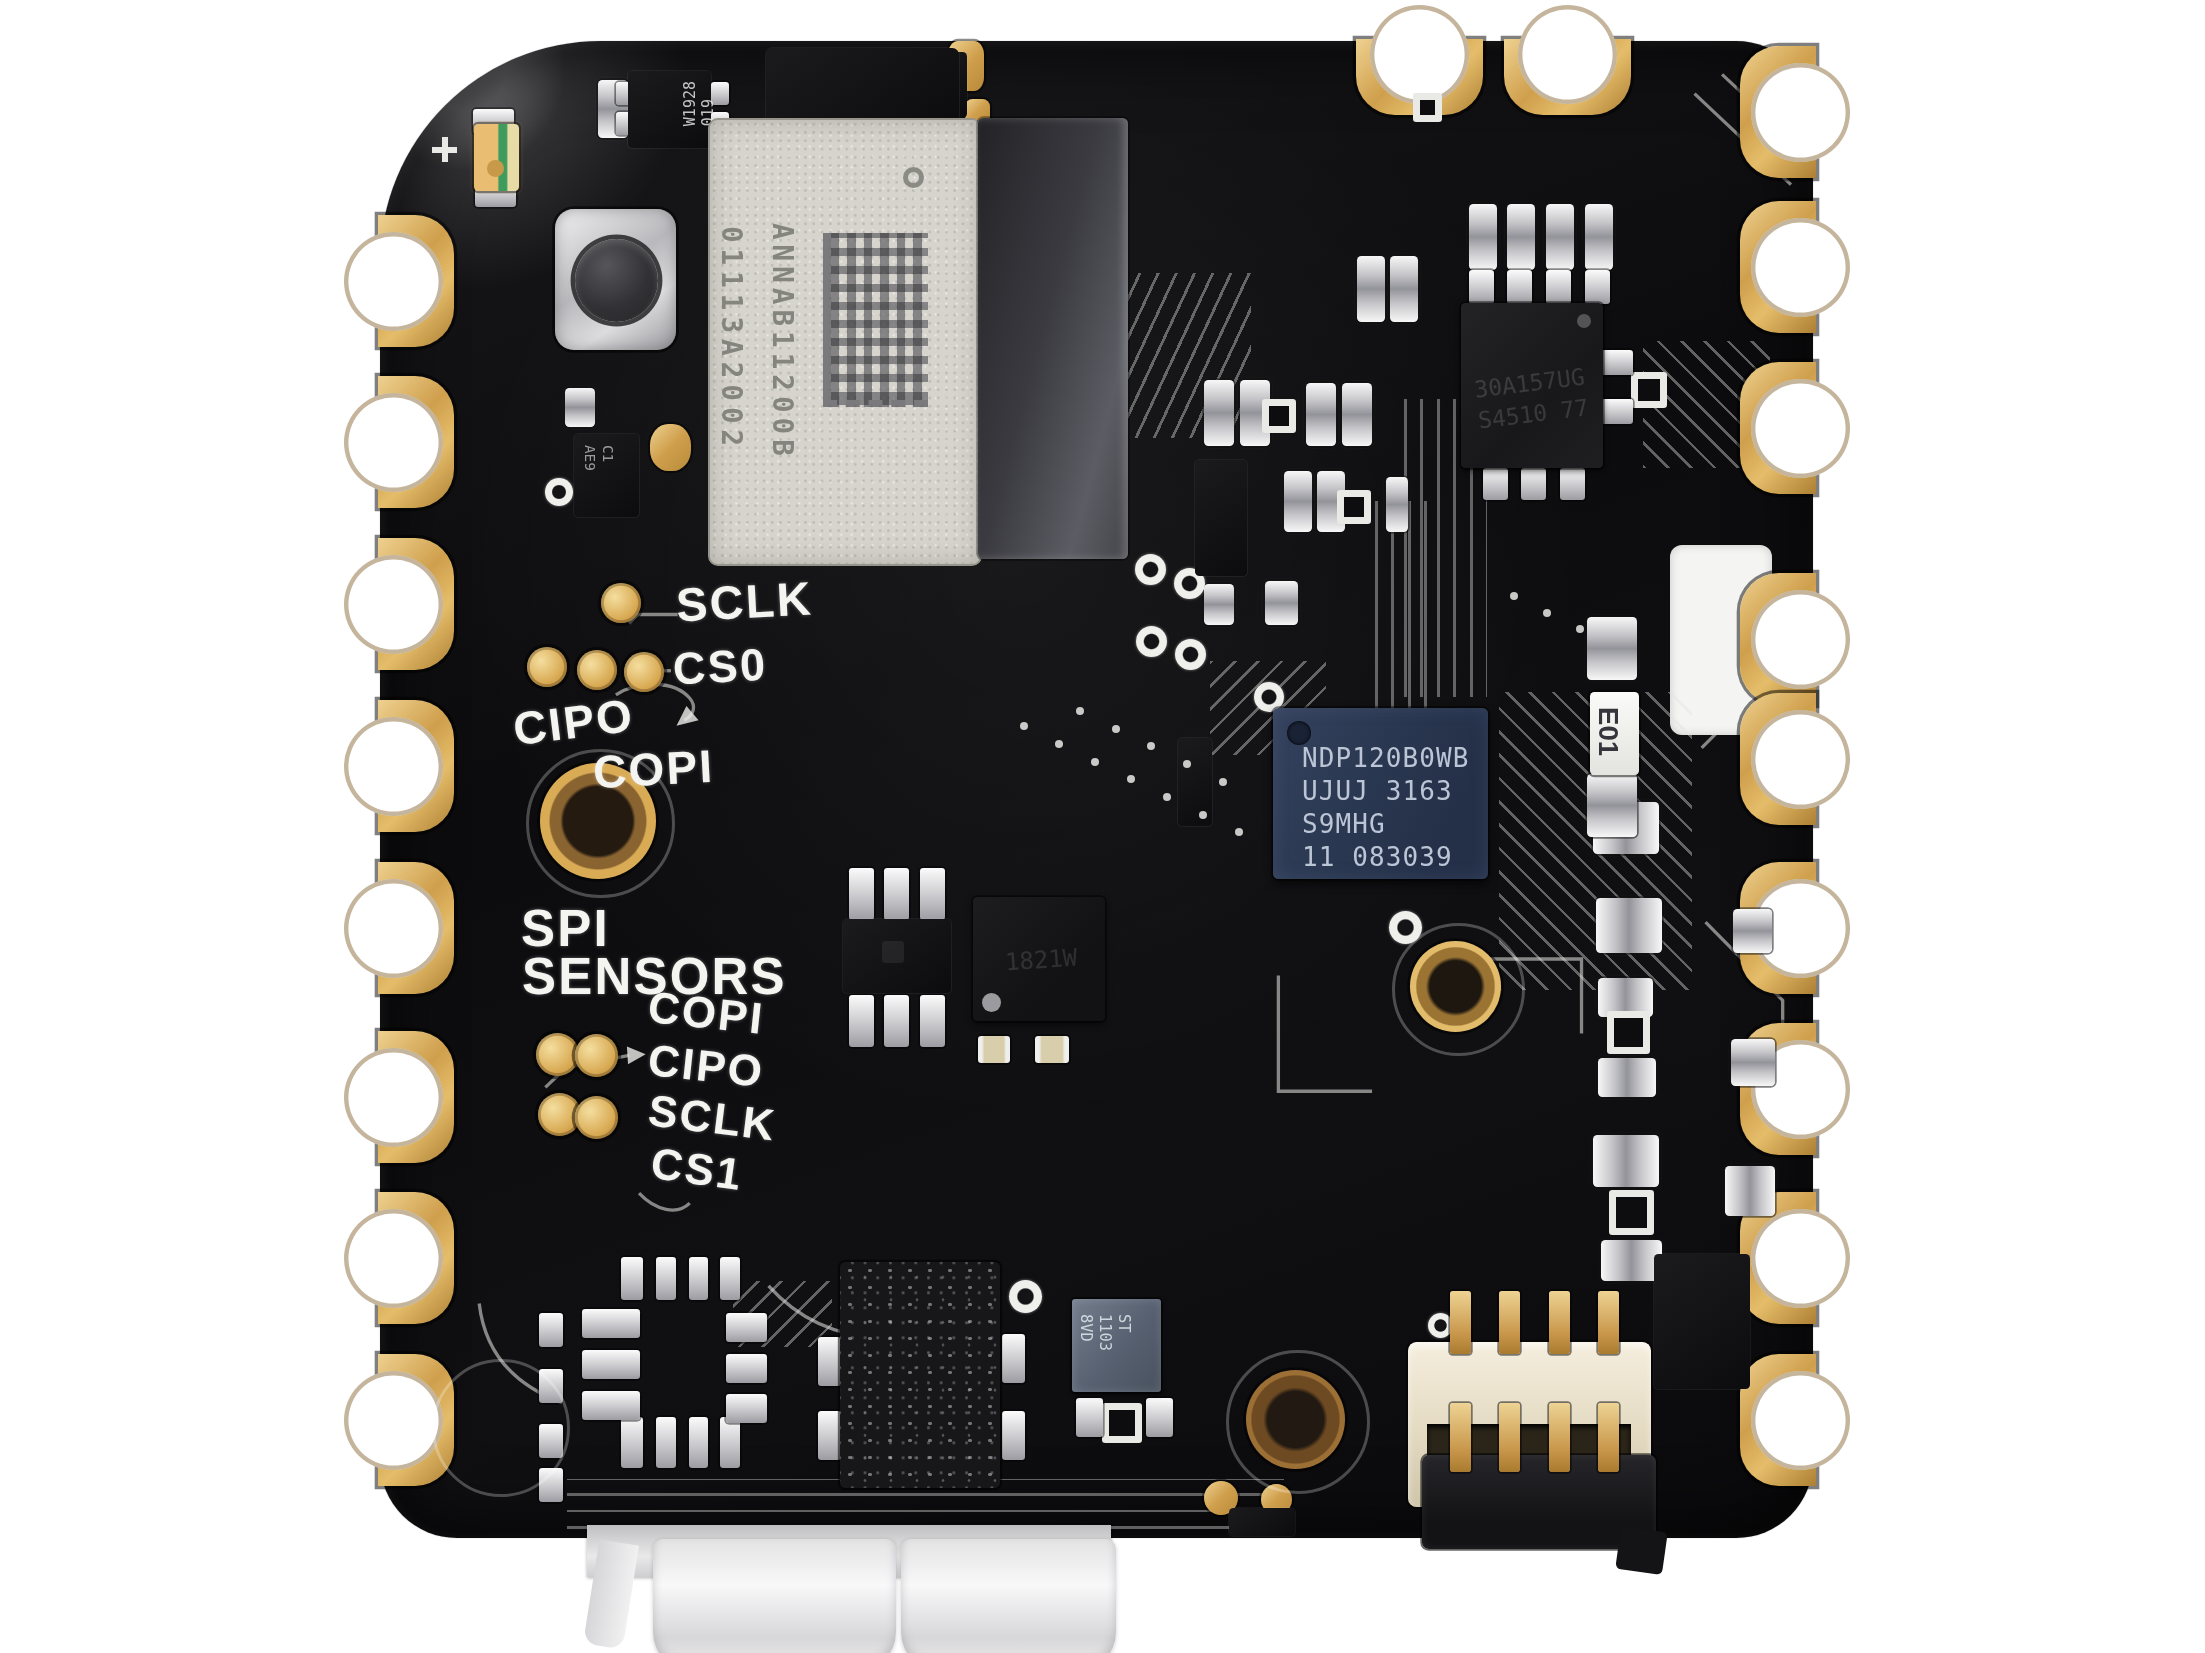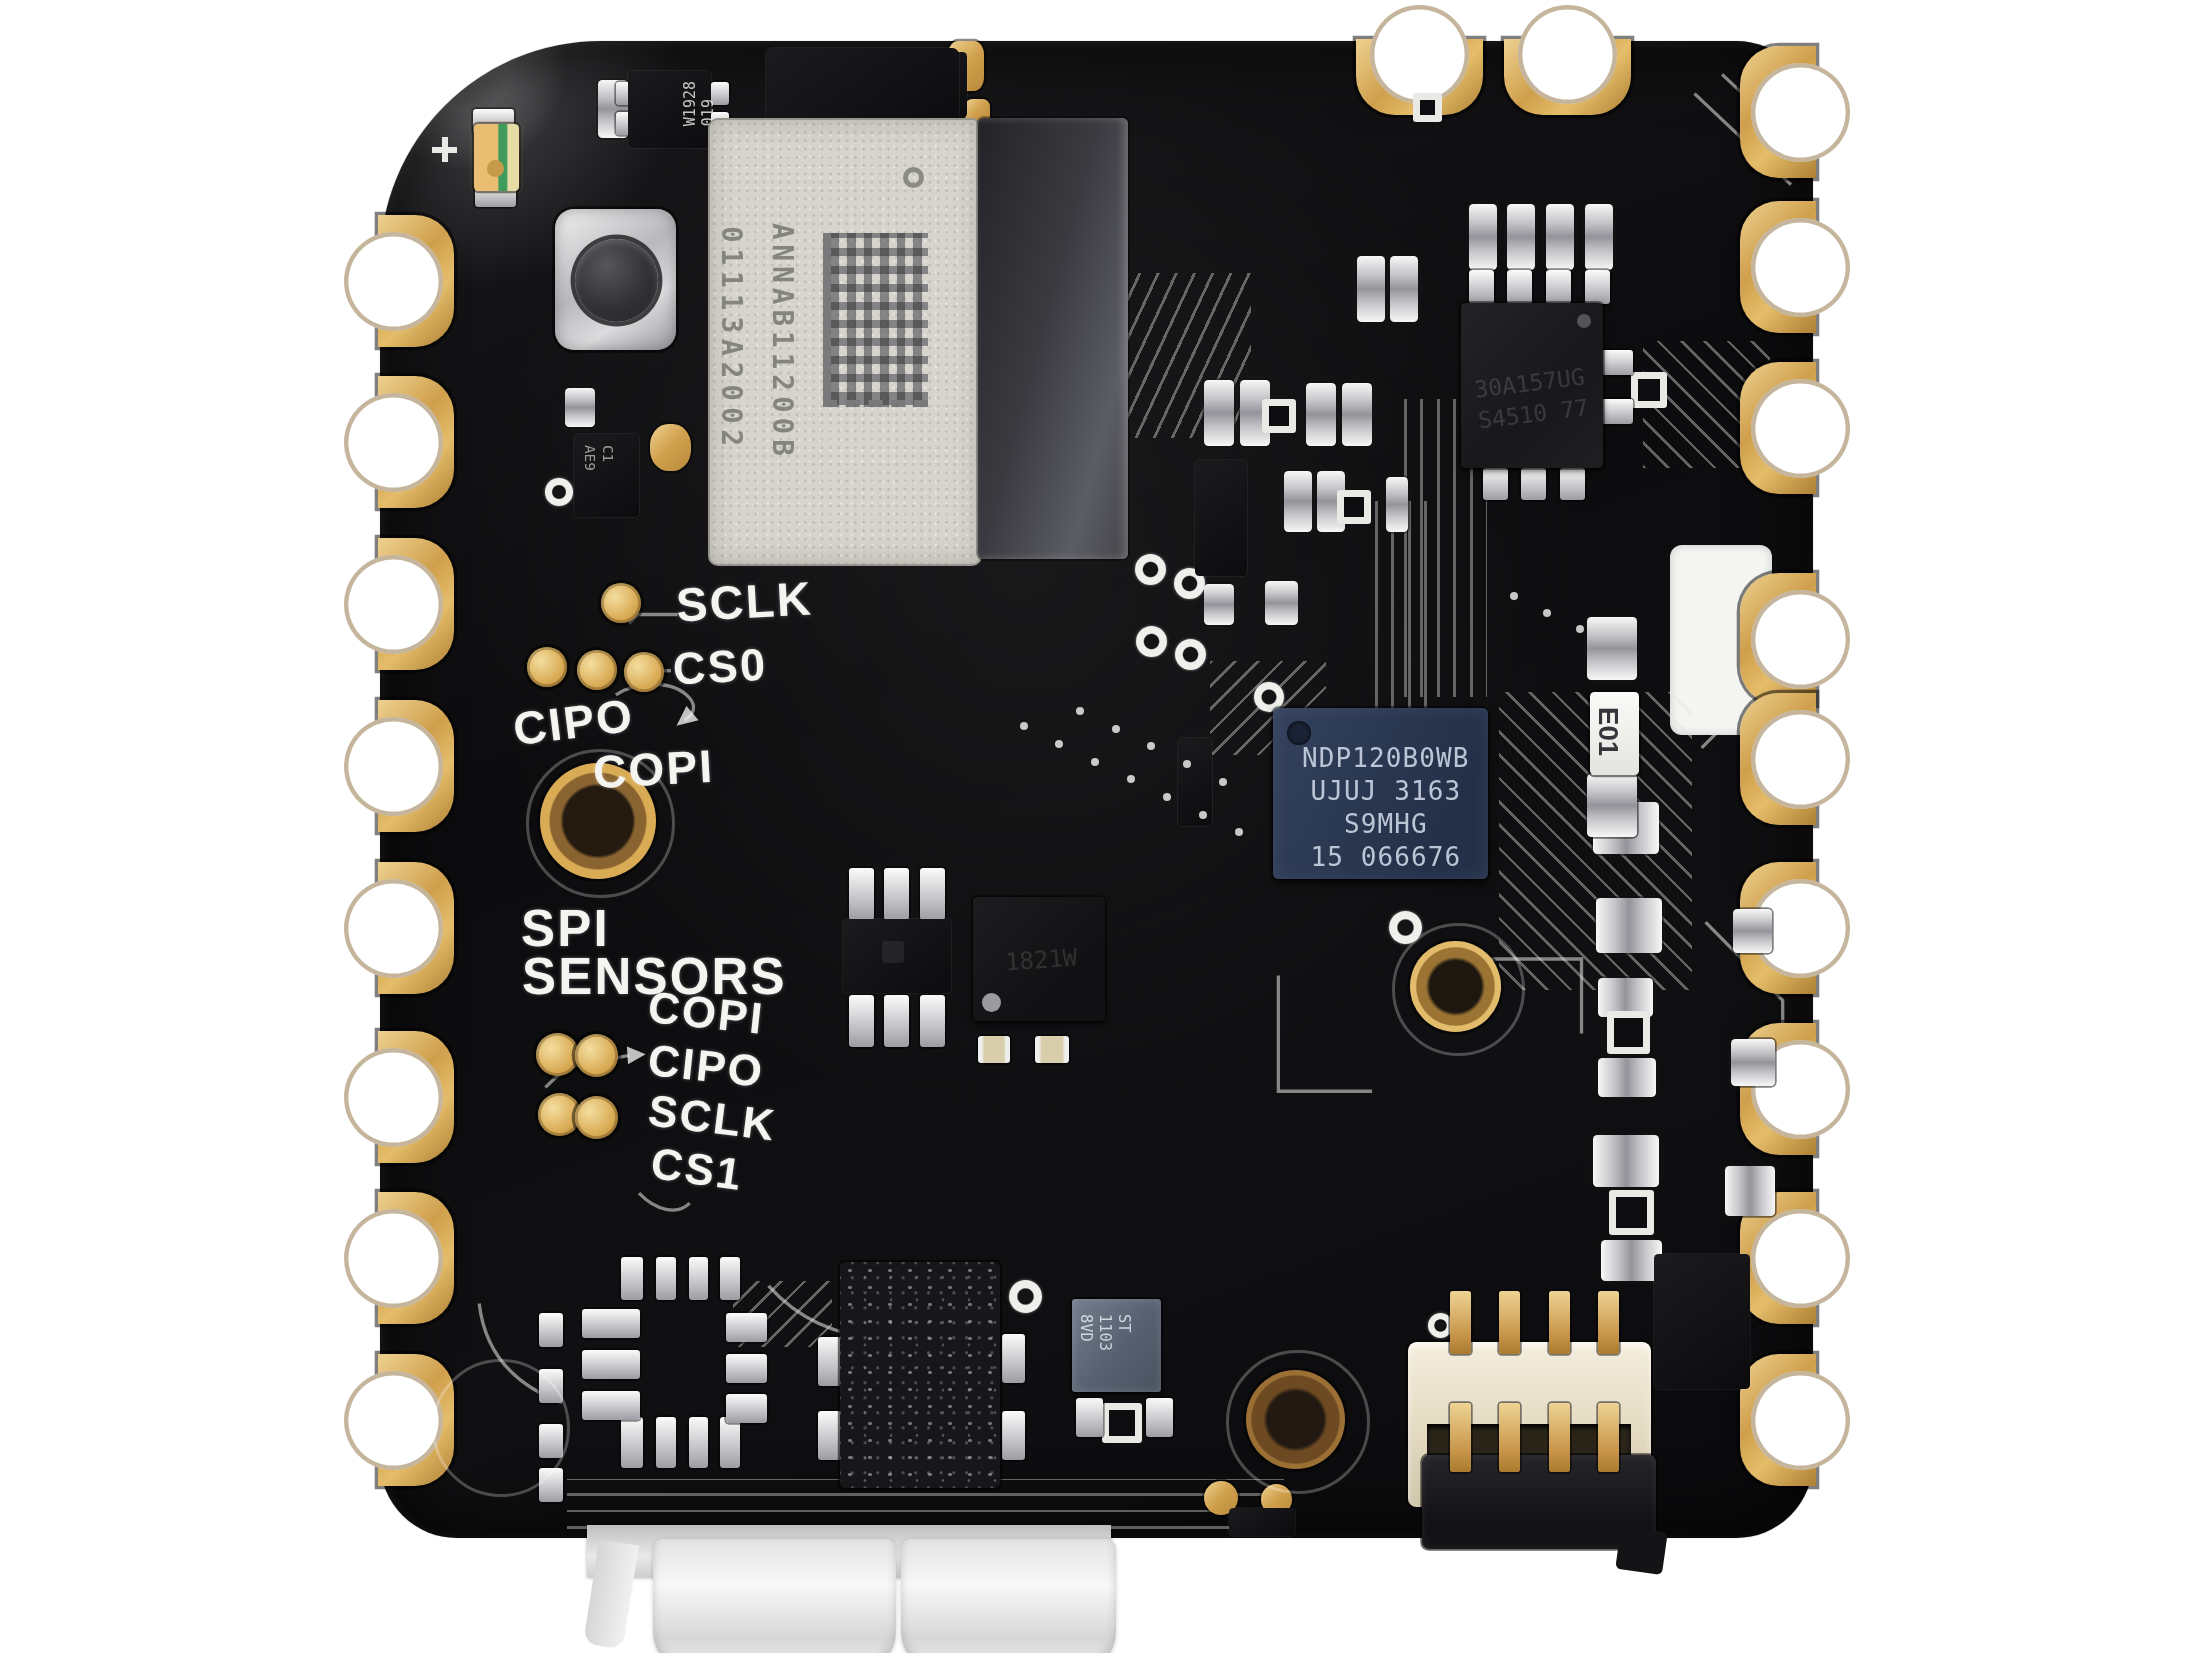--- a/index.html
+++ b/index.html
@@ -322,25 +322,25 @@
   <div class="chiptxt mono" style="left:368px;top:185px;transform:rotate(90deg);transform-origin:0 0;font-size:27.6px;letter-spacing:6px;color:#85857f;font-weight:700;">01113A2002</div>
 
   <div class="abs" style="left:598px;top:77px;width:150px;height:441px;border-radius:5.5px;
               background:linear-gradient(105deg,#232327,#3a3a40 45%,#5c5c64 78%,#44444a);
               box-shadow:inset -4.4px 0 8.8px rgba(255,255,255,.22), 0 0 0 1.7px rgba(0,0,0,.4);"></div>
 
   <div class="abs" style="left:893px;top:667px;width:215px;height:171px;border-radius:5.5px;
               background:linear-gradient(115deg,#35425e,#2a3750 45%,#243048 80%);
               box-shadow:0 4.4px 10px rgba(0,0,0,.65), inset 0 0 16.5px rgba(120,140,180,.18), 0 0 0 1.7px rgba(0,0,0,.5);">
     <div class="abs" style="left:14.3px;top:13.2px;width:24px;height:24px;border-radius:50%;background:#1a2336;box-shadow:inset 0 0 4.4px #000;"></div>
-    <div class="chiptxt mono" style="left:29px;top:34px;color:#bcc5d6;font-size:26px;line-height:33px;letter-spacing:1.1px;text-align:center;">
+    <div class="chiptxt mono" style="left:29px;top:34px;color:#bcc5d6;font-size:26px;line-height:33px;letter-spacing:1.1px;">
       <div>NDP120B0WB</div>
       <div>UJUJ 3163</div>
       <div>S9MHG</div>
-      <div>15 066676</div>
+      <div>11 083039</div>
     </div>
   </div>
 
   <div class="abs" style="left:1081px;top:262px;width:142px;height:165px;border-radius:4.4px;
               background:linear-gradient(135deg,#232326,#18181b 60%,#1f1f22);box-shadow:0 2.8px 6.6px rgba(0,0,0,.6),0 0 0 1.7px rgba(0,0,0,.5);">
     <div class="chiptxt mono" style="left:15.4px;top:65px;transform:rotate(-7deg);color:rgba(255,255,255,.14);font-size:23px;line-height:31px;">
       <div>30A157UG</div>
       <div>S4510 77</div>
     </div>
     <div class="abs" style="right:12px;top:11px;width:14.3px;height:14.3px;border-radius:50%;background:rgba(255,255,255,.25);"></div>

